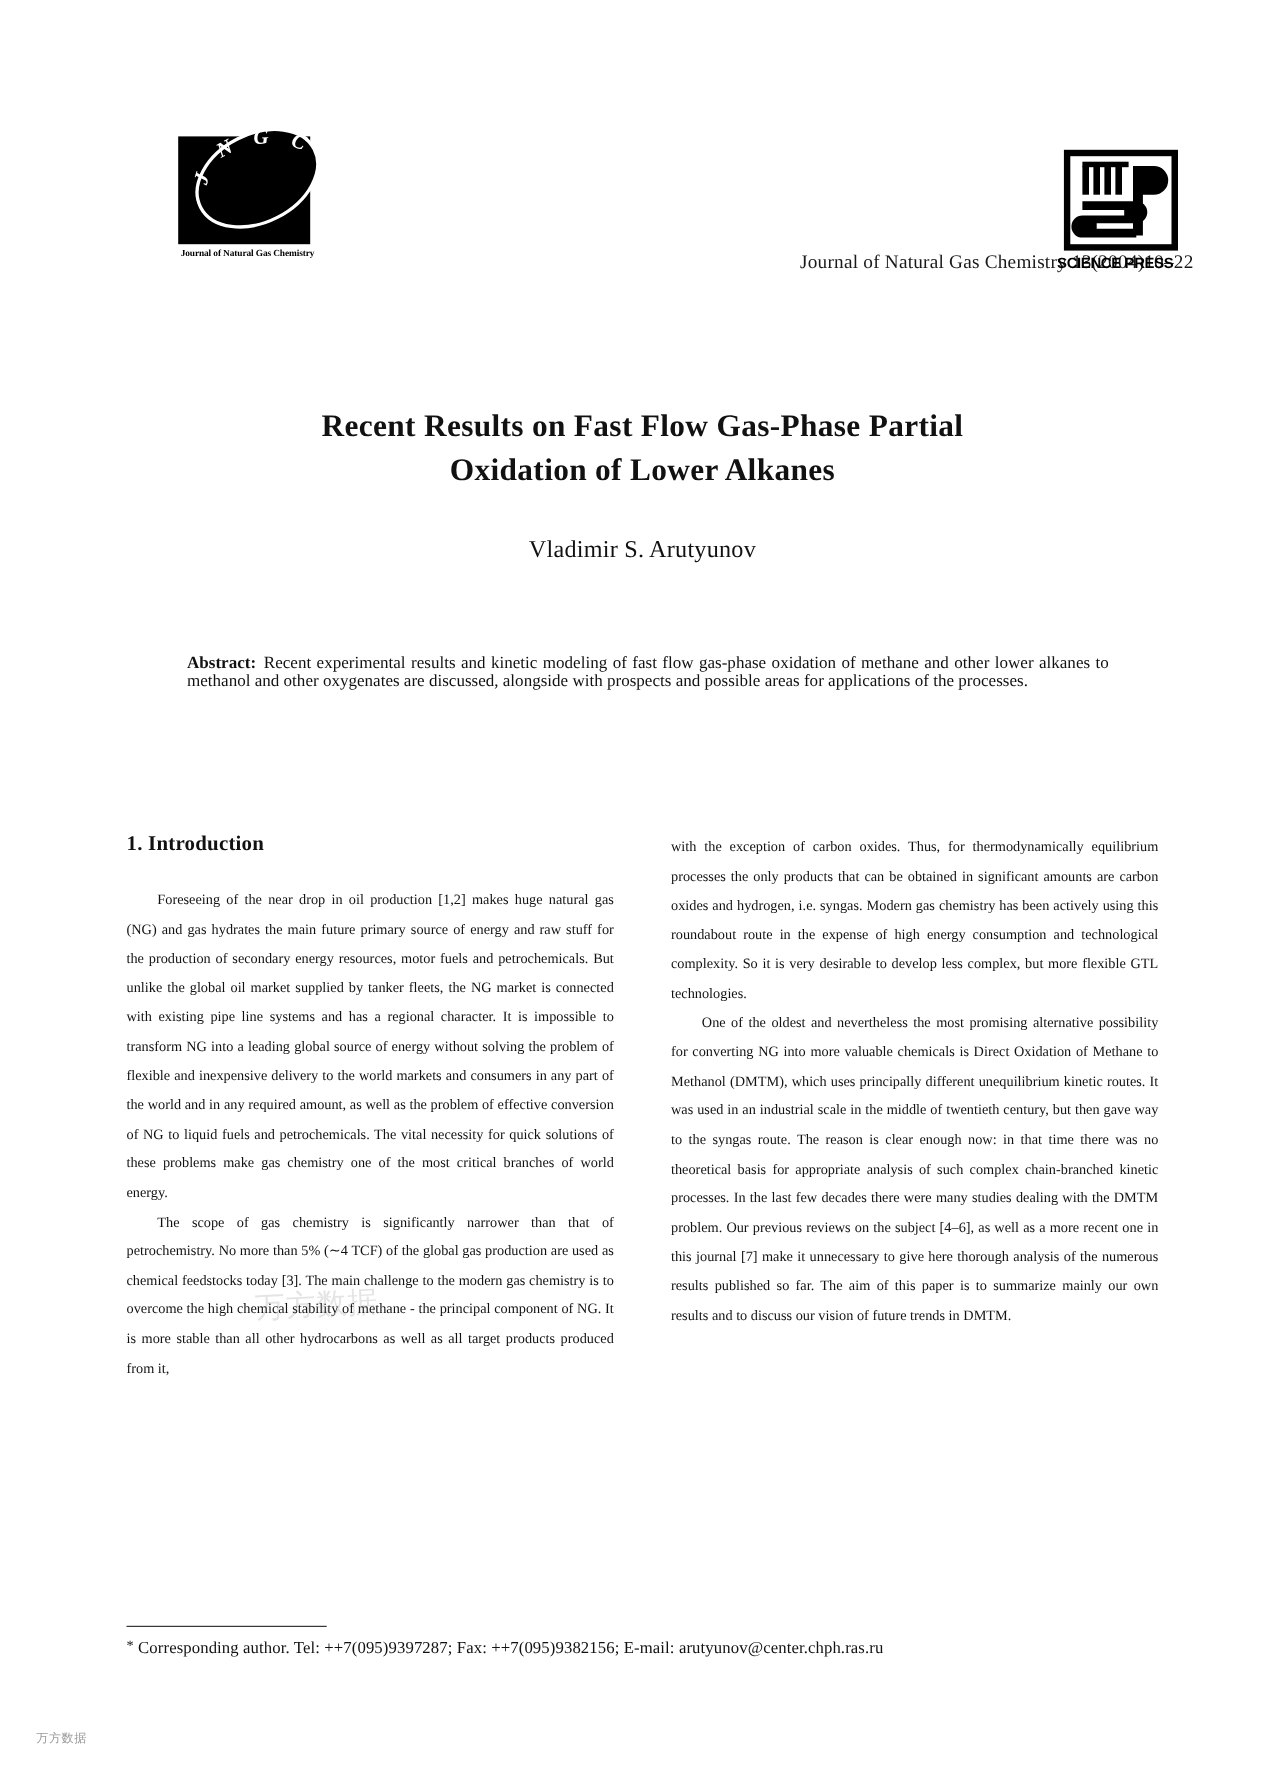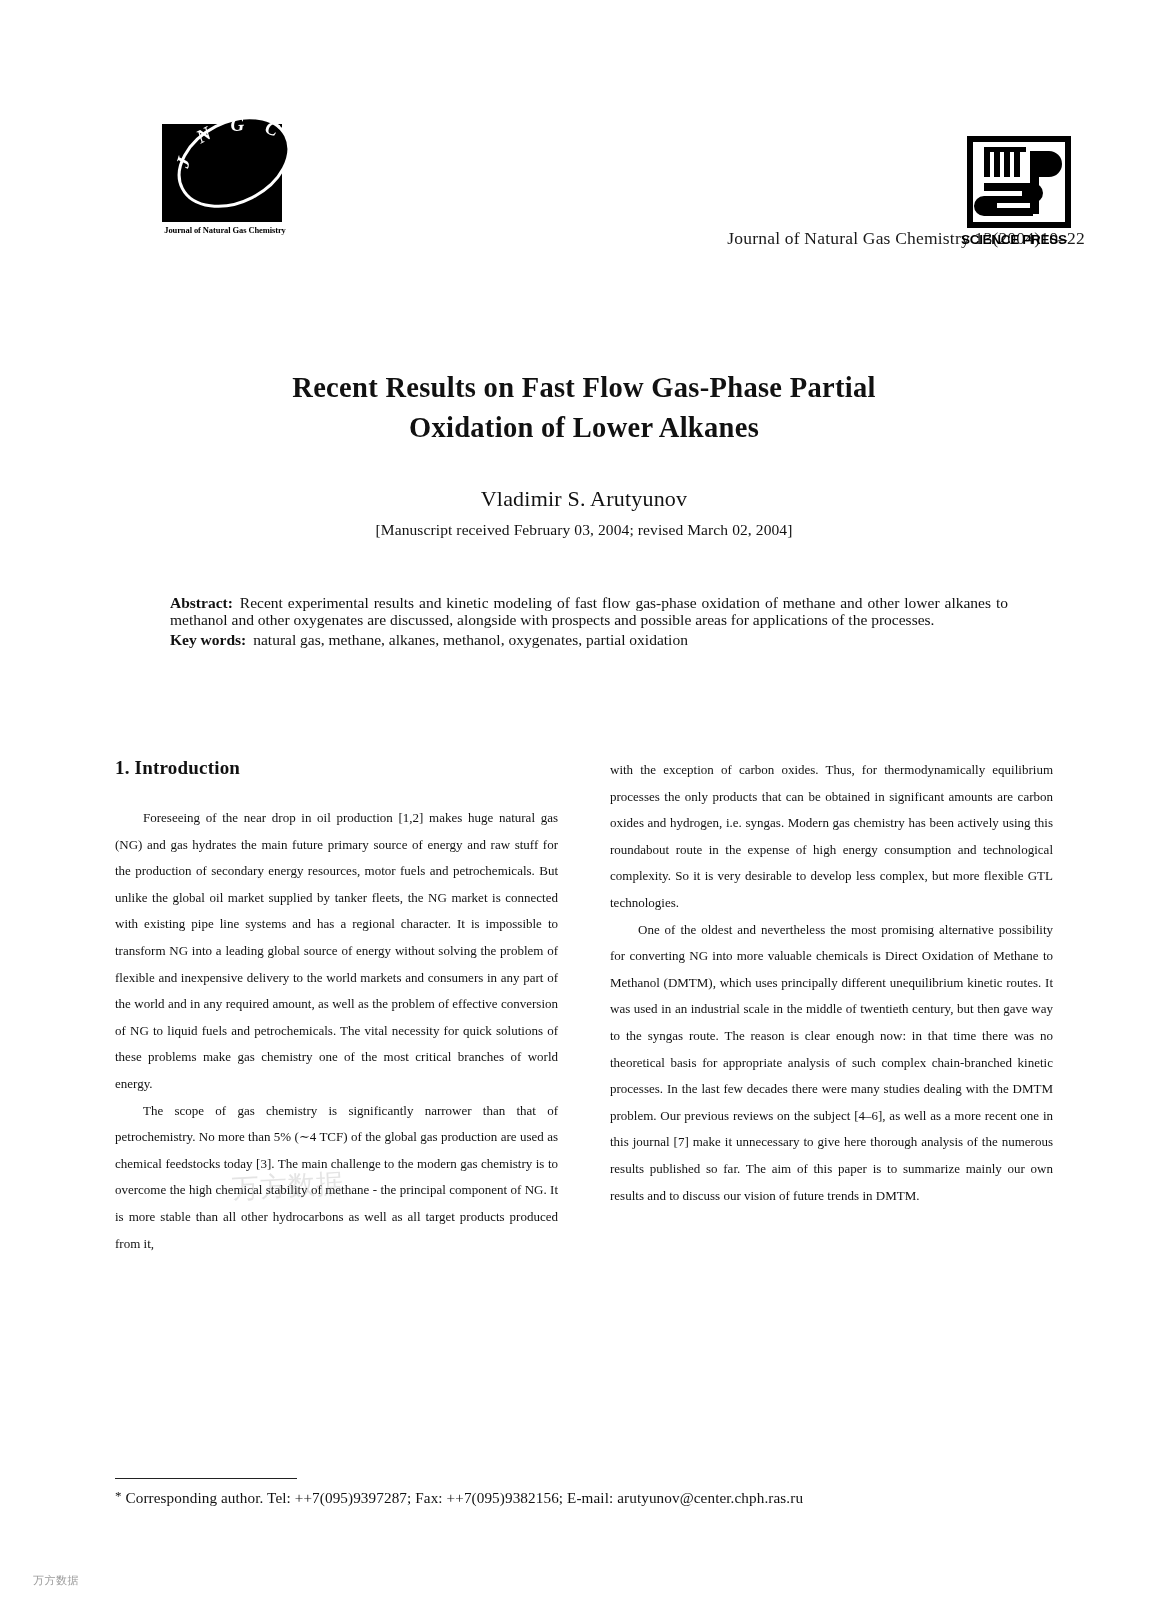--- a/index.html
+++ b/index.html
@@ -279,29 +279,25 @@
       <div class="sp-caption">SCIENCE PRESS</div>
     </div>
   </div>
 
   <div class="title-block">
     <h1 class="paper-title">
       <span>Recent Results on Fast Flow Gas-Phase Partial</span><br>
       <span>Oxidation of Lower Alkanes</span>
     </h1>
     <div class="author">Vladimir S. Arutyunov</div>
-    <div class="manuscript">[Manuscript received February 03, 2004; revised March 02, 2004]</div>
   </div>
 
   <div class="abstract-block">
     <div>
       <span class="lead">Abstract:</span><span class="gap"></span><span>Recent experimental results and kinetic modeling of fast flow gas-phase oxidation of methane and other lower alkanes to methanol and other oxygenates are discussed, alongside with prospects and possible areas for applications of the processes.</span>
-    </div>
-    <div class="kw-line">
-      <span class="lead">Key words:</span><span class="gap"></span><span>natural gas, methane, alkanes, methanol, oxygenates, partial oxidation</span>
     </div>
   </div>
 
   <div class="columns">
 
     <div class="col">
       <h2 class="sec-heading">1. Introduction</h2>
       <p>Foreseeing of the near drop in oil production [1,2] makes huge natural gas (NG) and gas hydrates the main future primary source of energy and raw stuff for the production of secondary energy resources, motor fuels and petrochemicals. But unlike the global oil market supplied by tanker fleets, the NG market is connected with existing pipe line systems and has a regional character. It is impossible to transform NG into a leading global source of energy without solving the problem of flexible and inexpensive delivery to the world markets and consumers in any part of the world and in any required amount, as well as the problem of effective conversion of NG to liquid fuels and petrochemicals. The vital necessity for quick solutions of these problems make gas chemistry one of the most critical branches of world energy.</p>
       <p>The scope of gas chemistry is significantly narrower than that of petrochemistry. No more than 5% (∼4 TCF) of the global gas production are used as chemical feedstocks today [3]. The main challenge to the modern gas chemistry is to overcome the high chemical stability of methane - the principal component of NG. It is more stable than all other hydrocarbons as well as all target products produced from it,</p>
     </div>

